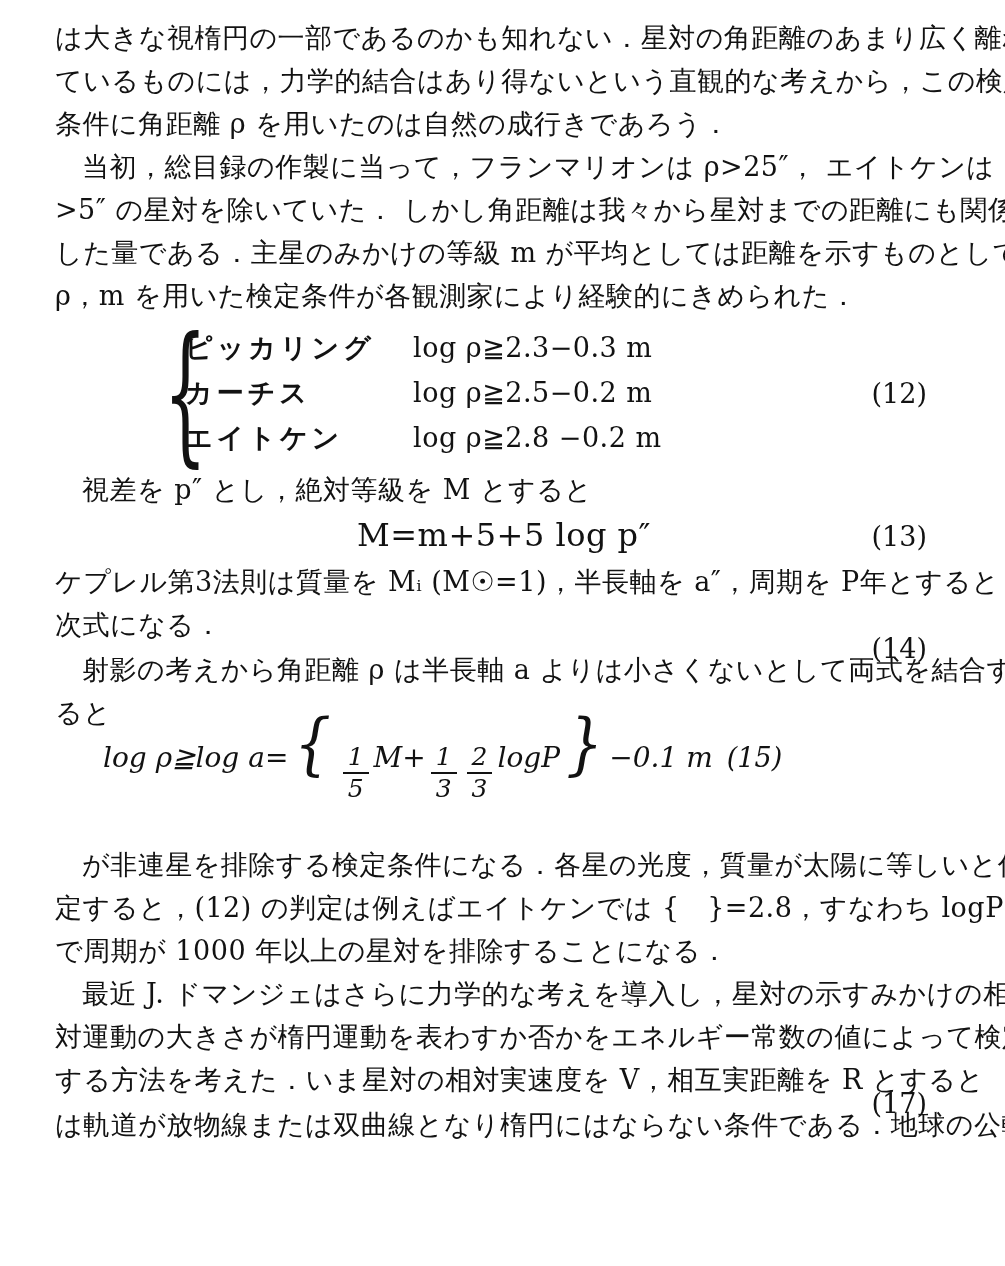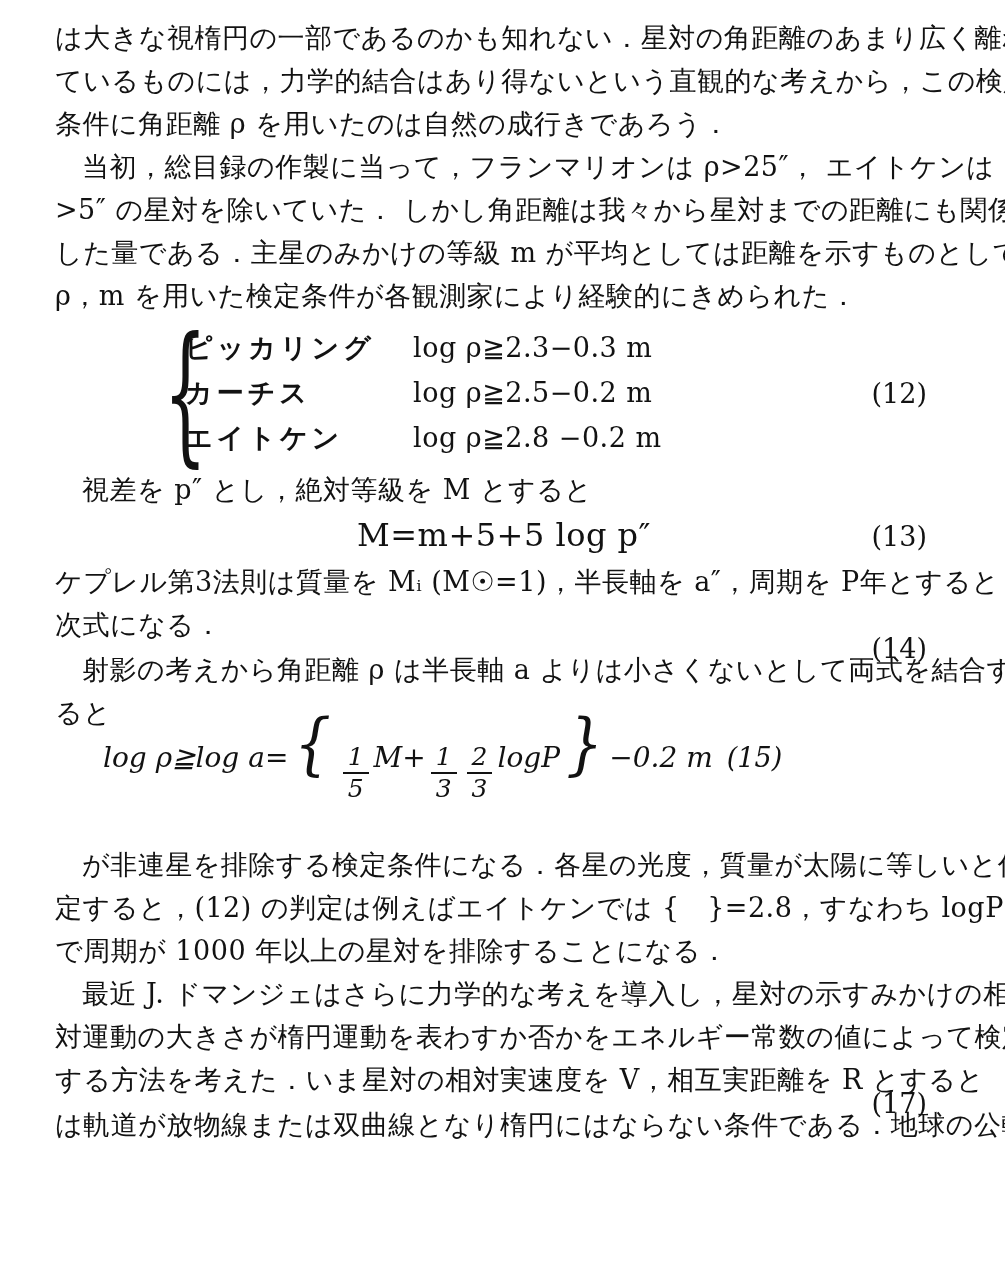--- a/index.html
+++ b/index.html
@@ -185,21 +185,21 @@
     <span class="frac">
       <span class="num">1</span>
       <span class="den">3</span>
     </span>
     <span class="frac">
       <span class="num">2</span>
       <span class="den">3</span>
     </span>
     <span>logP</span>
     <span class="bigbrace">}</span>
-    <span>−0.2 m</span>
+    <span>−0.1 m</span>
     <span class="eq15-label">(15)</span>
   </div>
 
   <div class="para">
     <div class="line indent">が非連星を排除する検定条件になる．各星の光度，質量が太陽に等しいと仮</div>
     <div class="line">定すると，(12) の判定は例えばエイトケンでは {　}=2.8，すなわち logP=3</div>
     <div class="line">で周期が 1000 年以上の星対を排除することになる．</div>
   </div>
 
   <div class="para">

